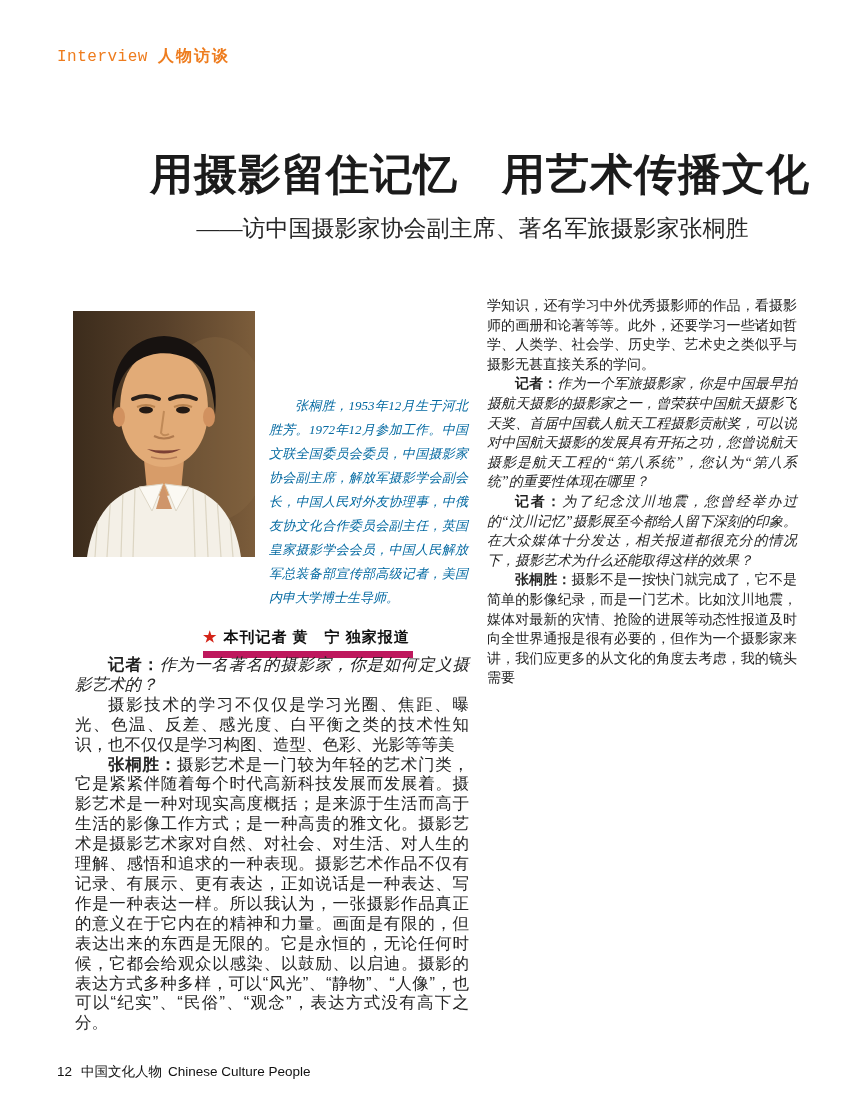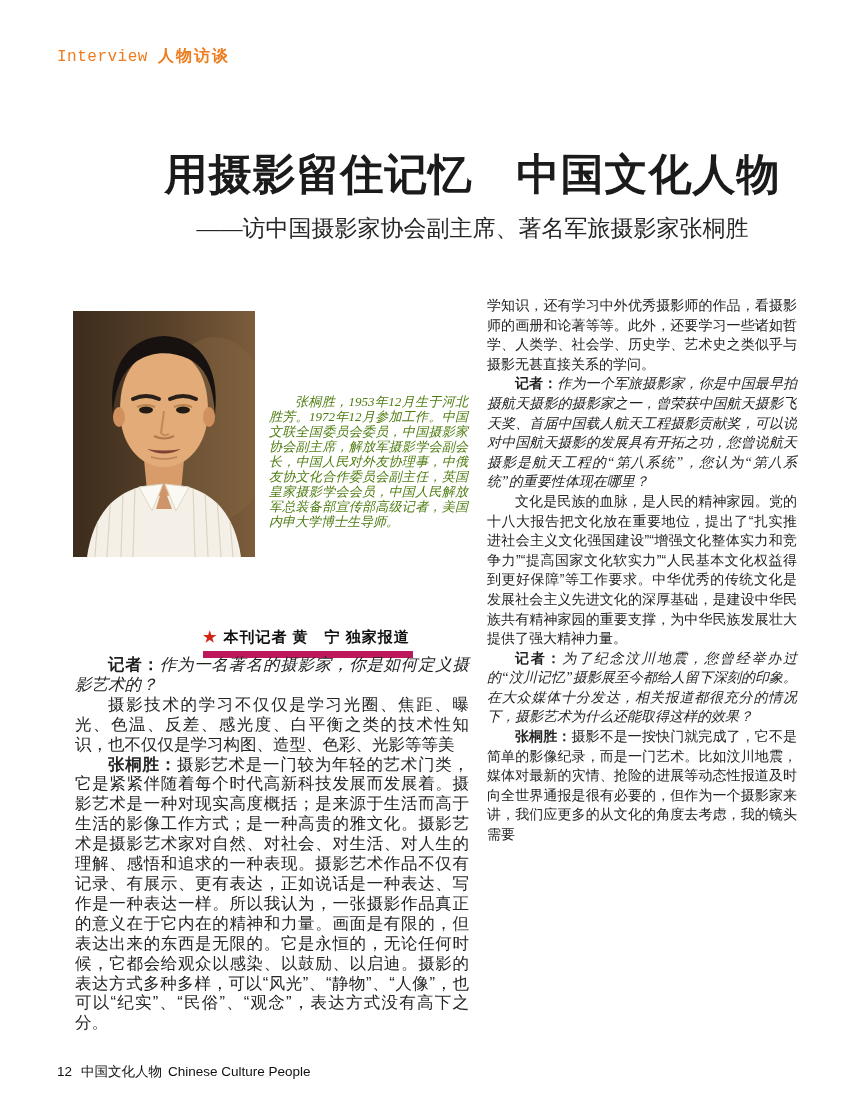--- a/index.html
+++ b/index.html
@@ -26,21 +26,21 @@
   }
 
   
   .photo { position:absolute; left:73px; top:311px; width:182px; height:246px; }
   .photo svg { display:block; width:100%; height:100%; }
 
   
   .bio {
     position:absolute; left:269px; top:394px; width:199px;
     font-family:"Liberation Serif", serif; font-style:italic;
-    font-size:13px; line-height:15px; text-align:justify; text-indent:2em; color:#4d7c0f;
+    font-size:13px; line-height:24px; text-align:justify; text-indent:2em; color:#0369a1;
   }
 
   
   .byline {
     position:absolute; left:203px; top:628px;
     font-size:15px; font-weight:bold; color:#111111;
     border-bottom:7px solid #be185d; padding:0 3px 4px 0; letter-spacing:1px;
   }
   .byline .star { color:#d42418; margin-right:6px; }
 
@@ -63,21 +63,21 @@
   .footer .num { font-weight:normal; margin-right:9px; }
   .footer .zh  { margin-right:6px; }
 </style>
 </head>
 <body>
 
 <div class="kicker">
   <span class="en">Interview</span><span class="zh">人物访谈</span>
 </div>
 
-<h1 class="title">用摄影留住记忆　中国文化人物</h1>
+<h1 class="title">用摄影留住记忆　用艺术传播文化</h1>
 <div class="subtitle">——访中国摄影家协会副主席、著名军旅摄影家张桐胜</div>
 
 <div class="photo">
   <svg viewBox="0 0 182 246" preserveAspectRatio="none">
     <defs>
       <linearGradient id="bgGrad" x1="0" y1="0" x2="1" y2="0">
         <stop offset="0" stop-color="#3c2c1c"></stop>
         <stop offset="0.5" stop-color="#57402a"></stop>
         <stop offset="1" stop-color="#7c5d3b"></stop>
       </linearGradient>
@@ -135,20 +135,19 @@
 
 <div class="col col-left">
   <p class="q"><b class="spk">记者：</b><span>作为一名著名的摄影家，你是如何定义摄影艺术的？</span></p>
   <p class="a"><span>摄影技术的学习不仅仅是学习光圈、焦距、曝光、色温、反差、感光度、白平衡之类的技术性知识，也不仅仅是学习构图、造型、色彩、光影等等美</span></p>
   <p class="a"><b class="spk">张桐胜：</b><span>摄影艺术是一门较为年轻的艺术门类，它是紧紧伴随着每个时代高新科技发展而发展着。摄影艺术是一种对现实高度概括；是来源于生活而高于生活的影像工作方式；是一种高贵的雅文化。摄影艺术是摄影艺术家对自然、对社会、对生活、对人生的理解、感悟和追求的一种表现。摄影艺术作品不仅有记录、有展示、更有表达，正如说话是一种表达、写作是一种表达一样。所以我认为，一张摄影作品真正的意义在于它内在的精神和力量。画面是有限的，但表达出来的东西是无限的。它是永恒的，无论任何时候，它都会给观众以感染、以鼓励、以启迪。摄影的表达方式多种多样，可以“风光”、“静物”、“人像”，也可以“纪实”、“民俗”、“观念”，表达方式没有高下之分。</span></p>
 </div>
 
 <div class="col col-right">
   <p class="a cont"><span>学知识，还有学习中外优秀摄影师的作品，看摄影师的画册和论著等等。此外，还要学习一些诸如哲学、人类学、社会学、历史学、艺术史之类似乎与摄影无甚直接关系的学问。</span></p>
   <p class="q"><b class="spk">记者：</b><span>作为一个军旅摄影家，你是中国最早拍摄航天摄影的摄影家之一，曾荣获中国航天摄影飞天奖、首届中国载人航天工程摄影贡献奖，可以说对中国航天摄影的发展具有开拓之功，您曾说航天摄影是航天工程的“第八系统”，您认为“第八系统”的重要性体现在哪里？</span></p>
-  <p class="a"><span>文化是民族的血脉，是人民的精神家园。党的十八大报告把文化放在重要地位，提出了“扎实推进社会主义文化强国建设”“增强文化整体实力和竞争力”“提高国家文化软实力”“人民基本文化权益得到更好保障”等工作要求。中华优秀的传统文化是发展社会主义先进文化的深厚基础，是建设中华民族共有精神家园的重要支撑，为中华民族发展壮大提供了强大精神力量。</span></p>
   <p class="q"><b class="spk">记者：</b><span>为了纪念汶川地震，您曾经举办过的“汶川记忆”摄影展至今都给人留下深刻的印象。在大众媒体十分发达，相关报道都很充分的情况下，摄影艺术为什么还能取得这样的效果？</span></p>
   <p class="a"><b class="spk">张桐胜：</b><span>摄影不是一按快门就完成了，它不是简单的影像纪录，而是一门艺术。比如汶川地震，媒体对最新的灾情、抢险的进展等动态性报道及时向全世界通报是很有必要的，但作为一个摄影家来讲，我们应更多的从文化的角度去考虑，我的镜头需要</span></p>
 </div>
 
 <div class="footer">
   <span class="num">12</span><span class="zh">中国文化人物</span><span class="en">Chinese Culture People</span>
 </div>
 
 </body></html>

